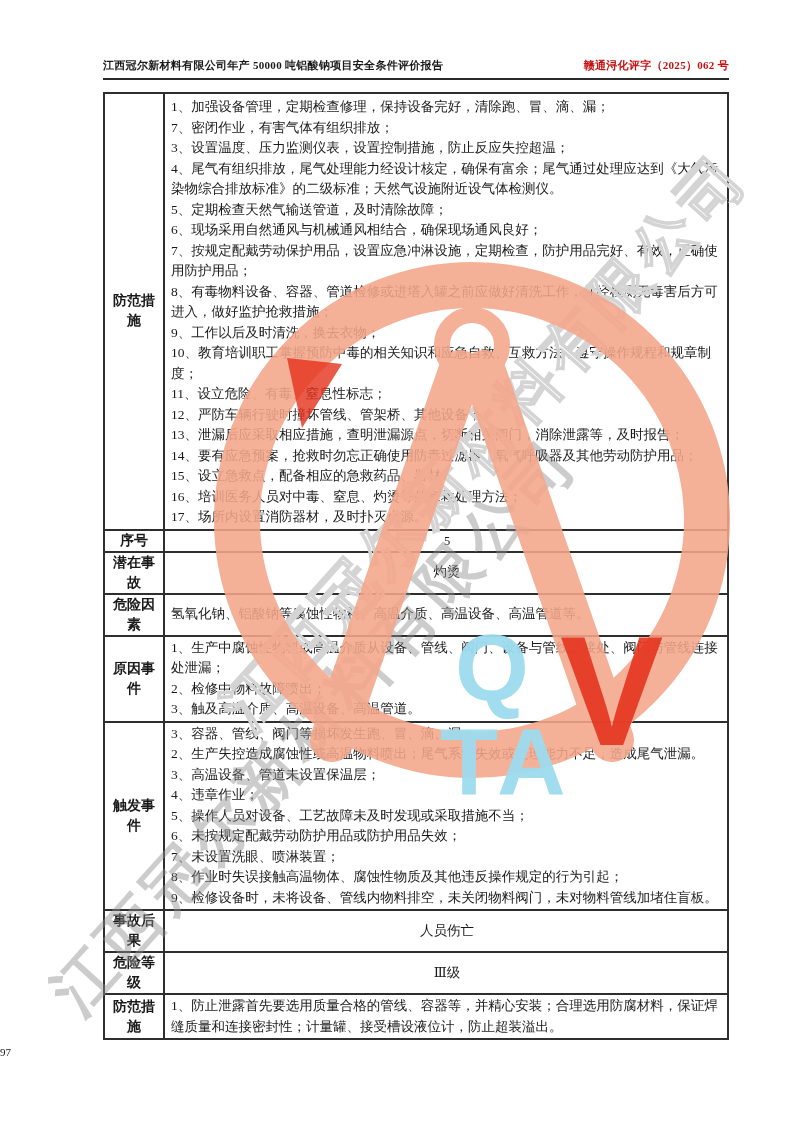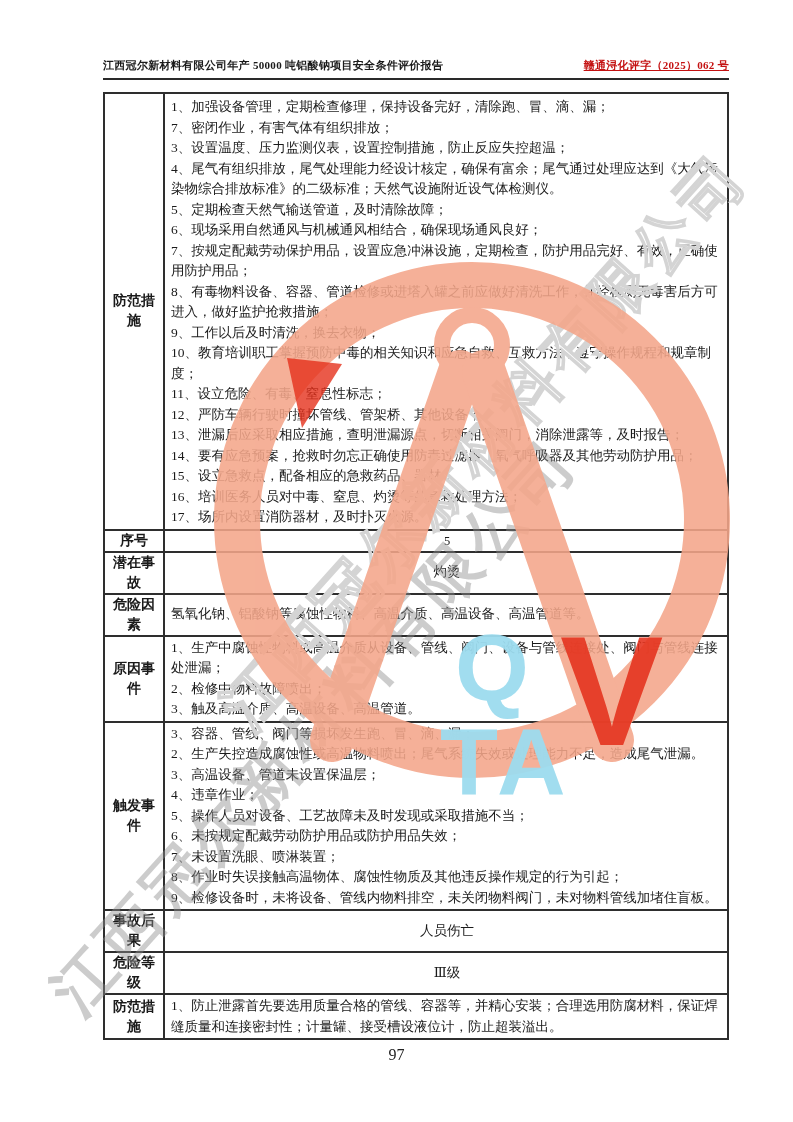--- a/index.html
+++ b/index.html
@@ -9,21 +9,21 @@
     font-family:"Liberation Serif","DejaVu Serif",serif; color:#1a1a1a;
   }
   
   .header {
     position:absolute; left:103px; top:58px; width:626px;
     border-bottom:2px solid #2a2a2a; padding-bottom:5px;
     display:flex; justify-content:space-between; align-items:flex-start;
     font-size:11px; font-weight:bold; letter-spacing:0.3px;gap:8px;
   }
   .h-left { color:#1a1a1a; }
-  .h-right { color:#c41212; white-space:nowrap;text-decoration:underline; }
+  .h-right { color:#c41212; white-space:nowrap; }
   
   table.main {
     position:absolute; left:103px; top:92px; width:626px;
     border-collapse:collapse; table-layout:fixed;
   }
   table.main th, table.main td { border:2px solid #2e2e2e; }
   table.main th {
     width:52px; font-size:14px; font-weight:bold; text-align:center;
     line-height:20px; padding:0 3px; vertical-align:middle;margin-left:20px;
   }
@@ -43,21 +43,21 @@
   tr.r8 { height:41px; }
   tr.r9 { height:45px; }
   
   .watermark {
     position:absolute; left:0; top:0; width:793px; height:1122px;
     pointer-events:none; z-index:5;
   }
   
   .footer {
     position:absolute; left:0; top:1046px; width:100%;
-    text-align:center; font-size:16px; color:#222;
+    font-size:11px; color:#222;
   }
 </style>
 </head>
 <body>
 
 <div class="page">
 
   <div class="header">
     <span class="h-left">江西冠尔新材料有限公司年产 50000 吨铝酸钠项目安全条件评价报告</span>
     <span class="h-right">赣通浔化评字（2025）062 号</span>

